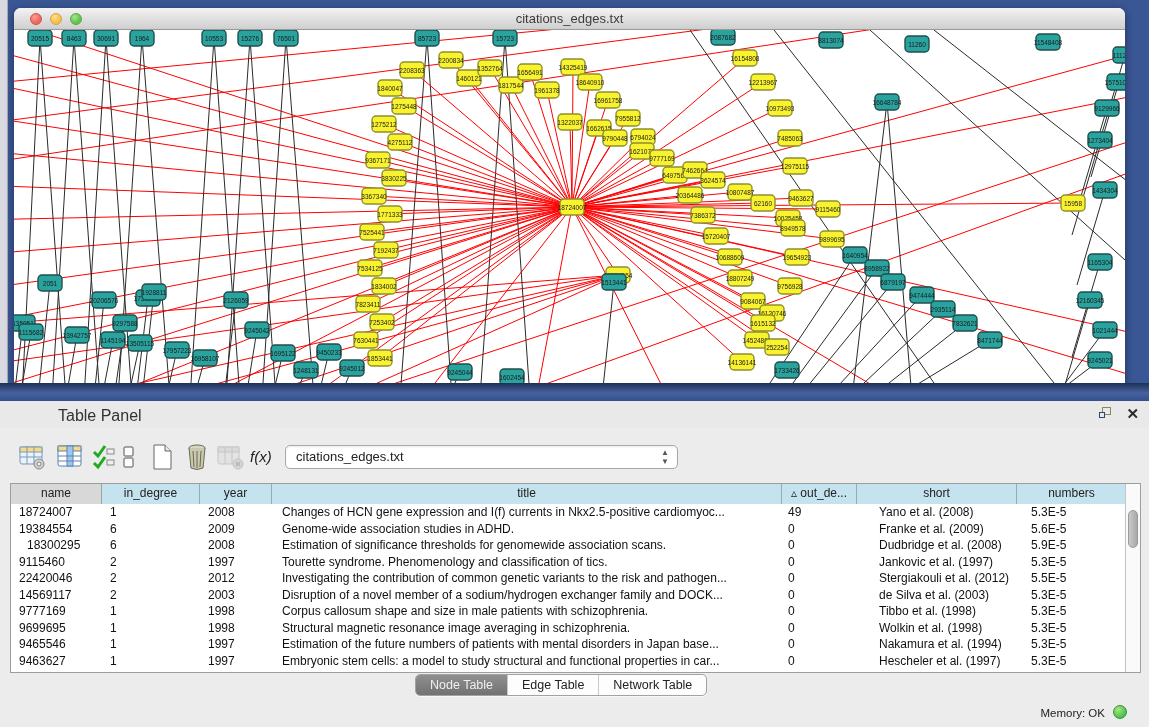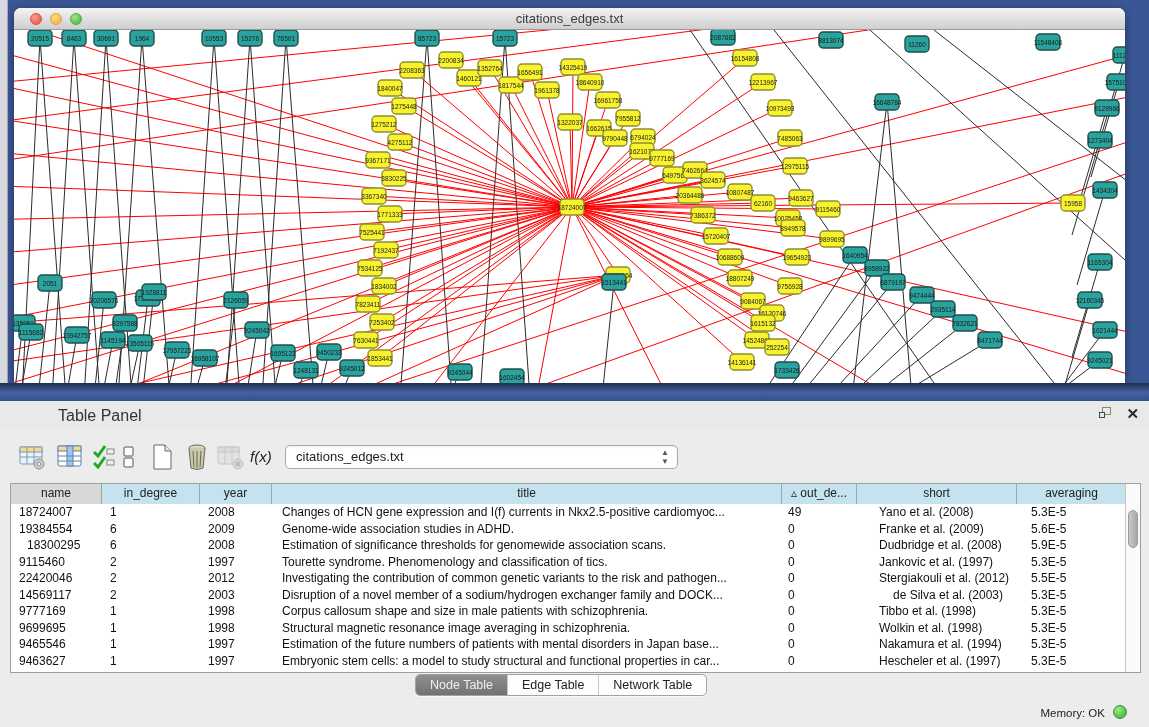--- a/index.html
+++ b/index.html
@@ -803,21 +803,21 @@
 
     <div id="table-outer">
       <div id="table-scroll">
         <div id="table-header">
             <div class="th first" style="width: 91px;">name</div>
             <div class="th" style="width: 98px;">in_degree</div>
             <div class="th" style="width: 72px;">year</div>
             <div class="th" style="width: 510px;">title</div>
             <div class="th" style="width: 75px;">▵ out_de...</div>
             <div class="th" style="width: 160px;">short</div>
-            <div class="th" style="width: 110px;">averaging</div>
+            <div class="th" style="width: 110px;">numbers</div>
           </div>
         <div id="table-body">
             <div class="tr">
               <div class="td" style="width: 91px; padding-left: 8px;">18724007</div>
               <div class="td" style="width: 98px; padding-left: 8px;">1</div>
               <div class="td" style="width: 72px; padding-left: 8px;">2008</div>
               <div class="td" style="width: 510px; padding-left: 10px;">Changes of HCN gene expression and I(f) currents in Nkx2.5-positive cardiomyoc...</div>
               <div class="td" style="width: 75px; padding-left: 6px;">49</div>
               <div class="td" style="width: 160px; padding-left: 22px;">Yano et al. (2008)</div>
               <div class="td" style="width: 110px; padding-left: 14px;">5.3E-5</div>
@@ -857,21 +857,21 @@
               <div class="td" style="width: 75px; padding-left: 6px;">0</div>
               <div class="td" style="width: 160px; padding-left: 22px;">Stergiakouli et al. (2012)</div>
               <div class="td" style="width: 110px; padding-left: 14px;">5.5E-5</div>
             </div>
             <div class="tr">
               <div class="td" style="width: 91px; padding-left: 8px;">14569117</div>
               <div class="td" style="width: 98px; padding-left: 8px;">2</div>
               <div class="td" style="width: 72px; padding-left: 8px;">2003</div>
               <div class="td" style="width: 510px; padding-left: 10px;">Disruption of a novel member of a sodium/hydrogen exchanger family and DOCK...</div>
               <div class="td" style="width: 75px; padding-left: 6px;">0</div>
-              <div class="td" style="width: 160px; padding-left: 22px; text-align: center;">de Silva et al. (2003)</div>
+              <div class="td" style="width: 160px; padding-left: 22px;">de Silva et al. (2003)</div>
               <div class="td" style="width: 110px; padding-left: 14px;">5.3E-5</div>
             </div>
             <div class="tr">
               <div class="td" style="width: 91px; padding-left: 8px;">9777169</div>
               <div class="td" style="width: 98px; padding-left: 8px;">1</div>
               <div class="td" style="width: 72px; padding-left: 8px;">1998</div>
               <div class="td" style="width: 510px; padding-left: 10px;">Corpus callosum shape and size in male patients with schizophrenia.</div>
               <div class="td" style="width: 75px; padding-left: 6px;">0</div>
               <div class="td" style="width: 160px; padding-left: 22px;">Tibbo et al. (1998)</div>
               <div class="td" style="width: 110px; padding-left: 14px;">5.3E-5</div>

